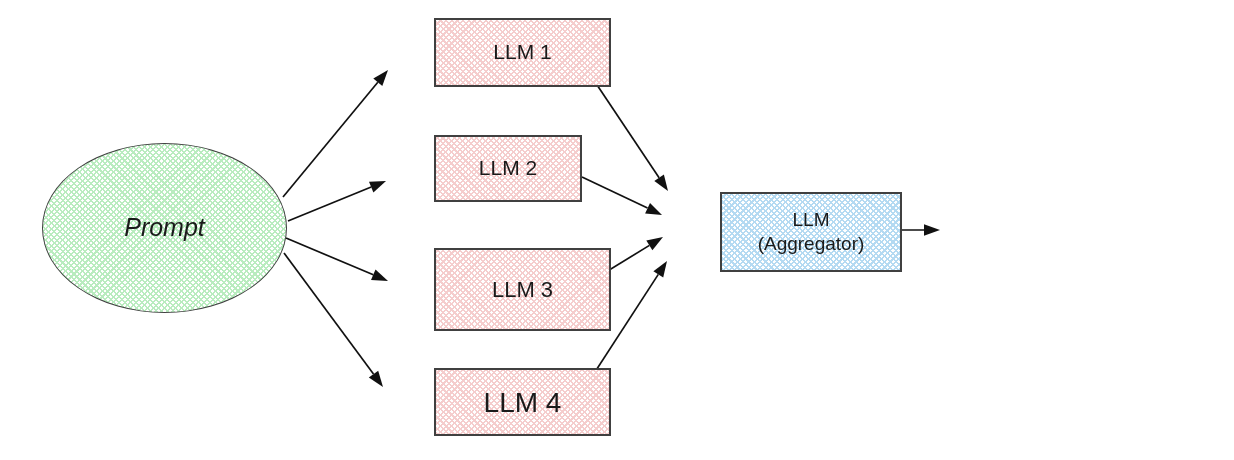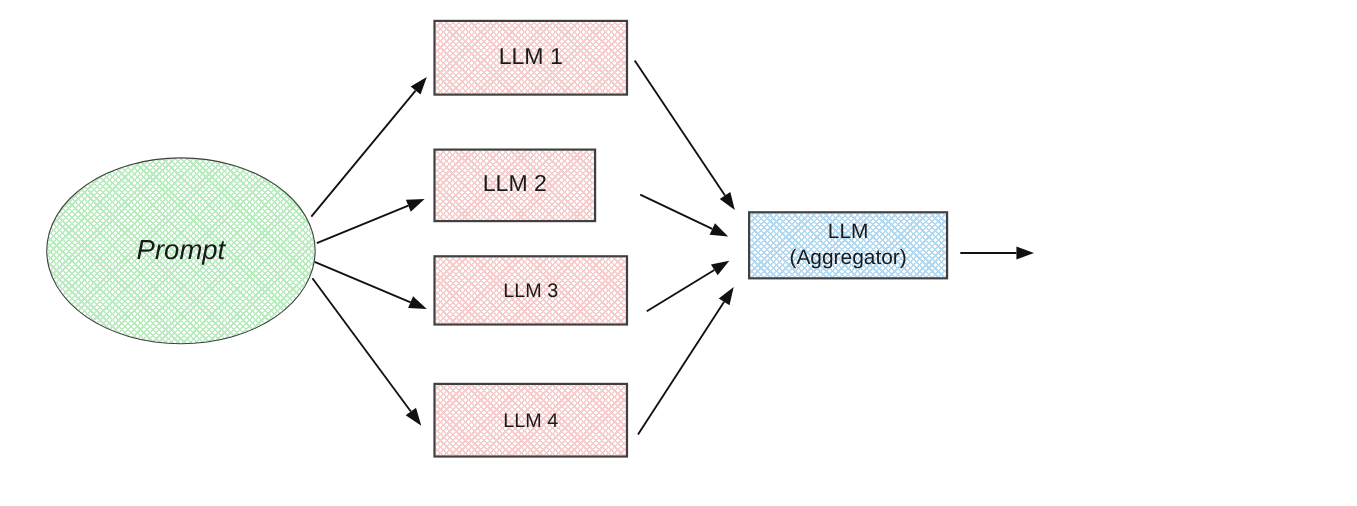--- a/index.html
+++ b/index.html
@@ -44,20 +44,21 @@
   .green { --pc: var(--node_green, #bdecc2); }
   .pink  { --pc: var(--node_pink,  #f5cfcf); }
   .blue  { --pc: var(--node_blue,  #b8dcf2); }
   .ellipse {
     border: 1.5px solid var(--node_border, #404040);
     border-radius: 50%;
     font-style: italic;
   }
   .rect {
     border: 2px solid var(--node_border, #404040);
+    margin-left: 40px;
   }
   .node .lbl { display: block; }
 </style>
 </head>
 <body>
 
 <div class="canvas">
 
   <svg class="edges" xmlns="http://www.w3.org/2000/svg">
       <g>
@@ -103,27 +104,27 @@
   </div>
 
   <div class="node rect hatch pink" style="left: 394px; top: 18px; width: 177px; height: 69px; font-size: 21px;">
     <span class="lbl">LLM 1</span>
   </div>
 
   <div class="node rect hatch pink" style="left: 394px; top: 135px; width: 148px; height: 67px; font-size: 21px;">
     <span class="lbl">LLM 2</span>
   </div>
 
-  <div class="node rect hatch pink" style="left: 394px; top: 232px; width: 177px; height: 64px; font-size: 18px;">
+  <div class="node rect hatch pink" style="left: 394px; top: 248px; width: 177px; height: 83px; font-size: 22px;">
     <span class="lbl">LLM 3</span>
   </div>
 
-  <div class="node rect hatch pink" style="left: 394px; top: 348px; width: 177px; height: 68px; font-size: 18px;">
+  <div class="node rect hatch pink" style="left: 394px; top: 368px; width: 177px; height: 68px; font-size: 28px;">
     <span class="lbl">LLM 4</span>
   </div>
 
-  <div class="node rect hatch blue" style="left: 680px; top: 192px; width: 182px; height: 62px; font-size: 19px;">
+  <div class="node rect hatch blue" style="left: 680px; top: 192px; width: 182px; height: 80px; font-size: 19px;">
     <span class="lbl">LLM</span>
     <span class="lbl">(Aggregator)</span>
   </div>
 
 
 </div>
 
 </body></html>

